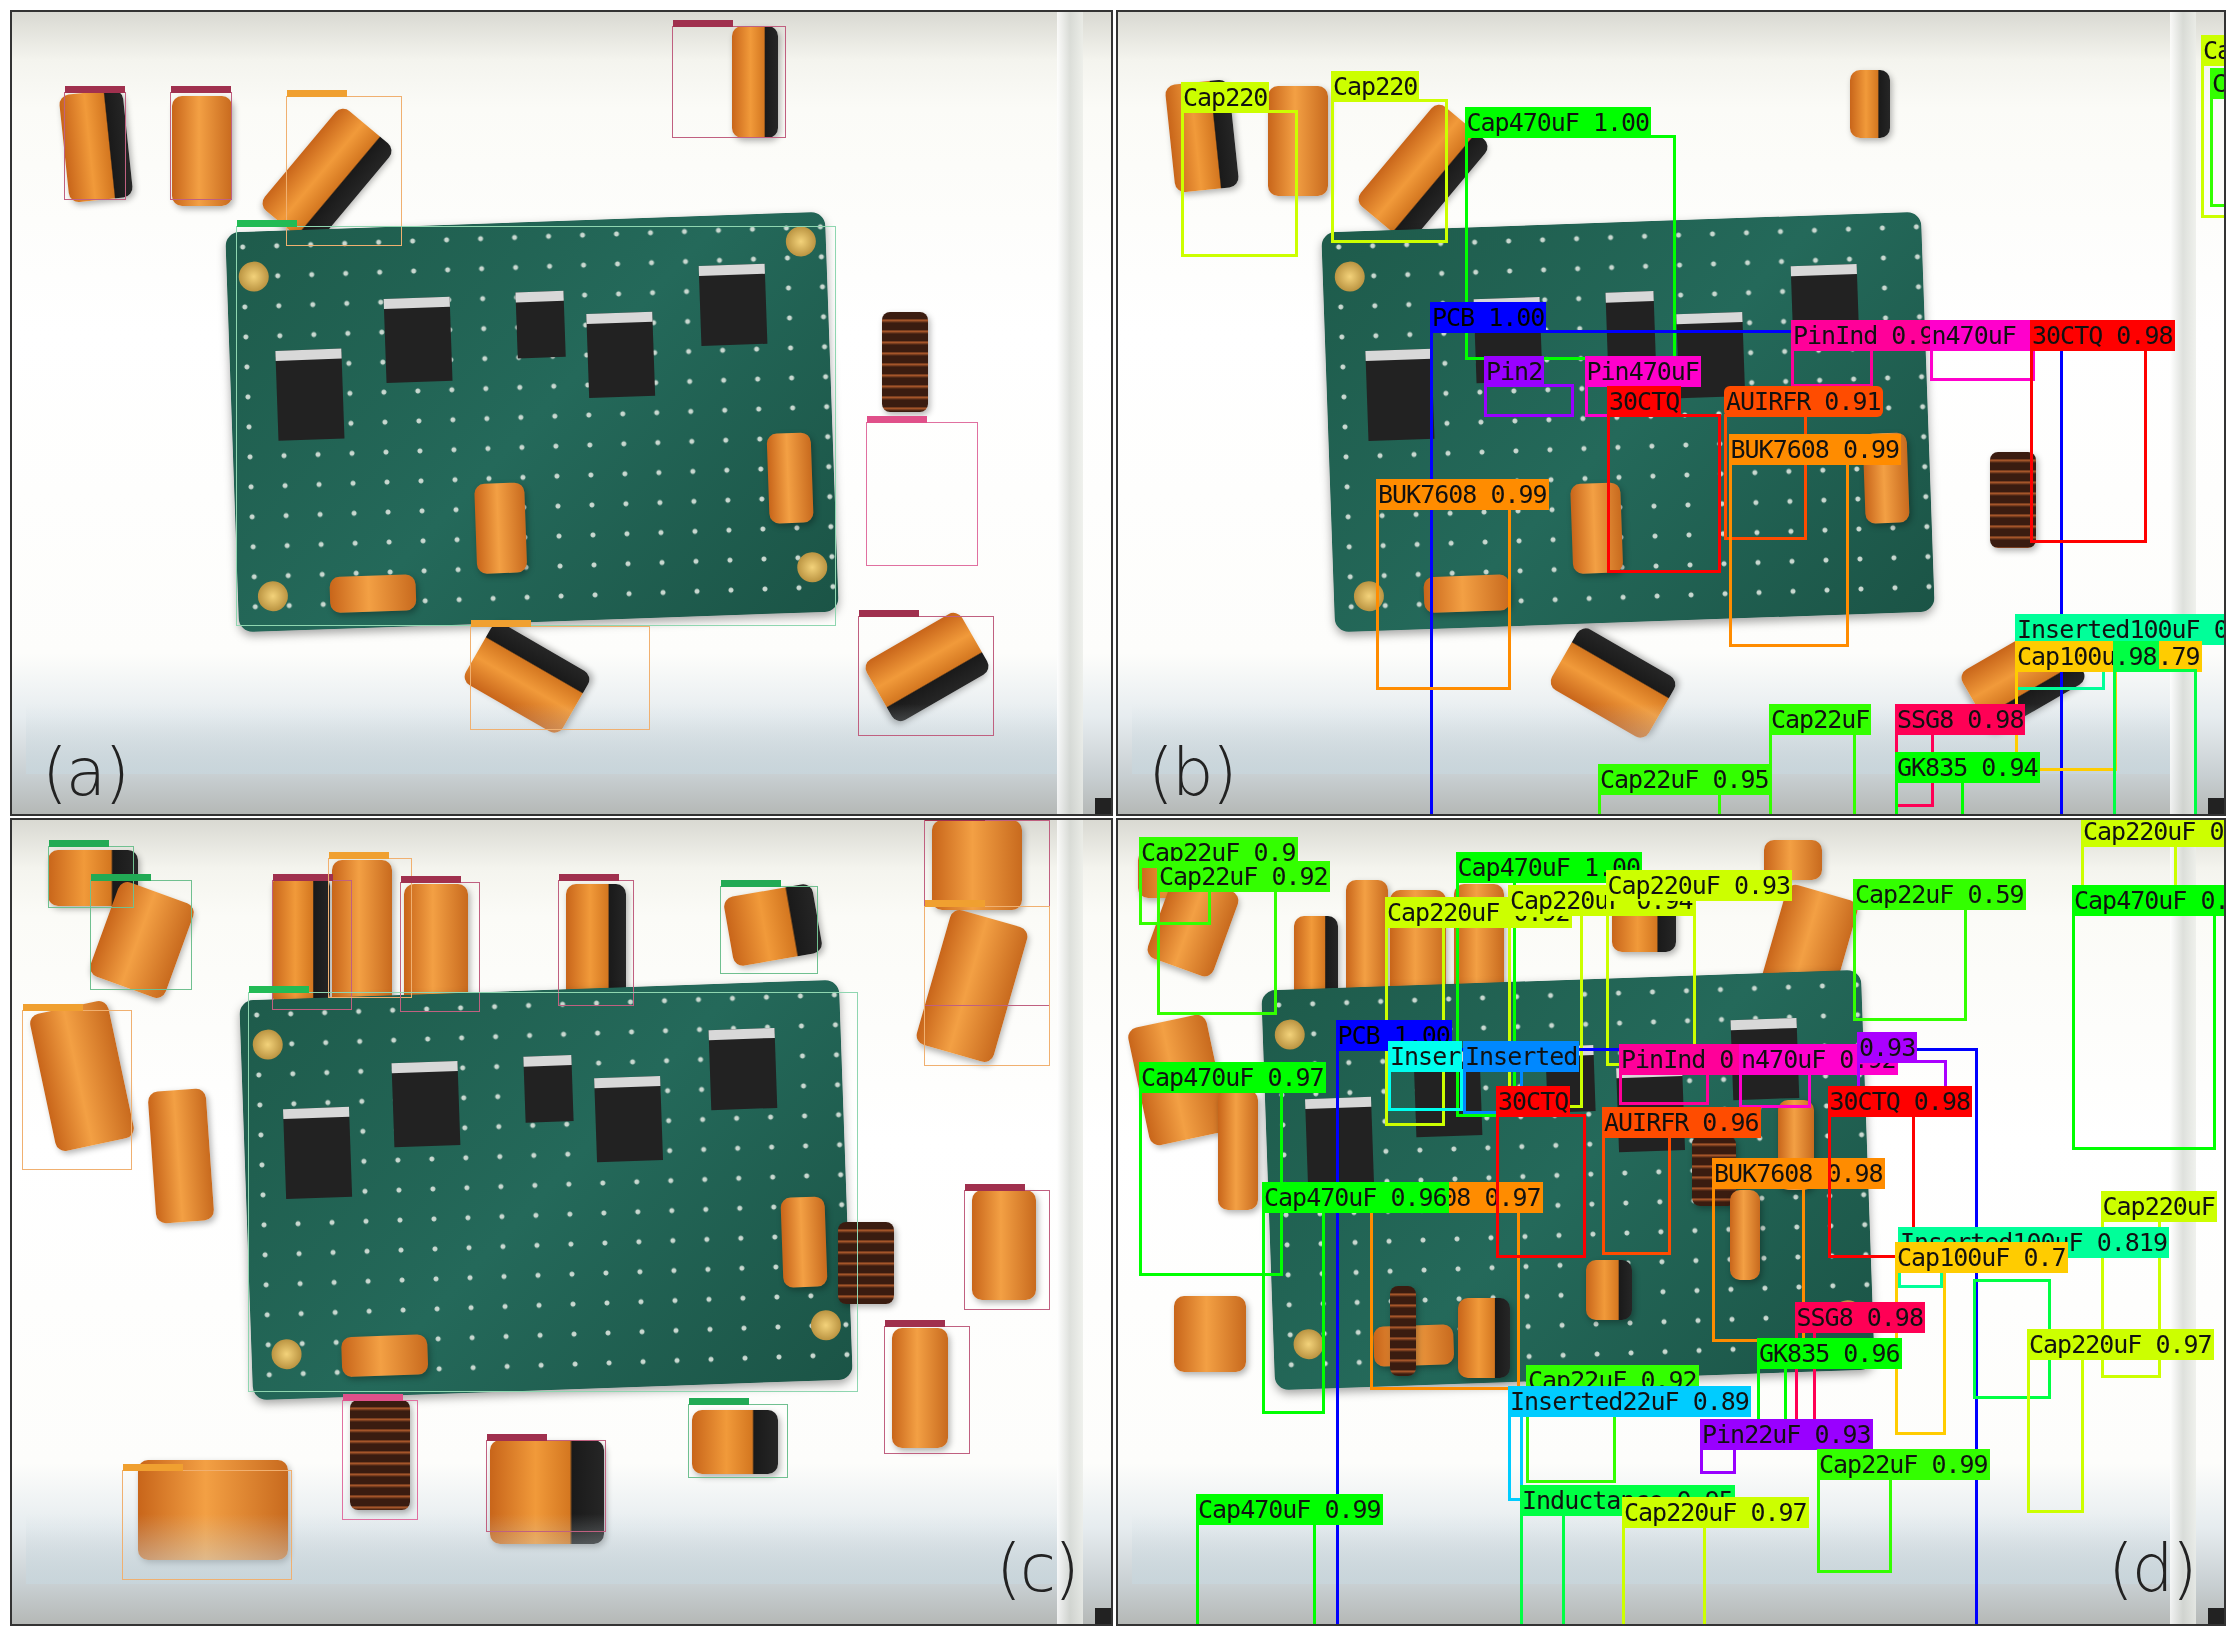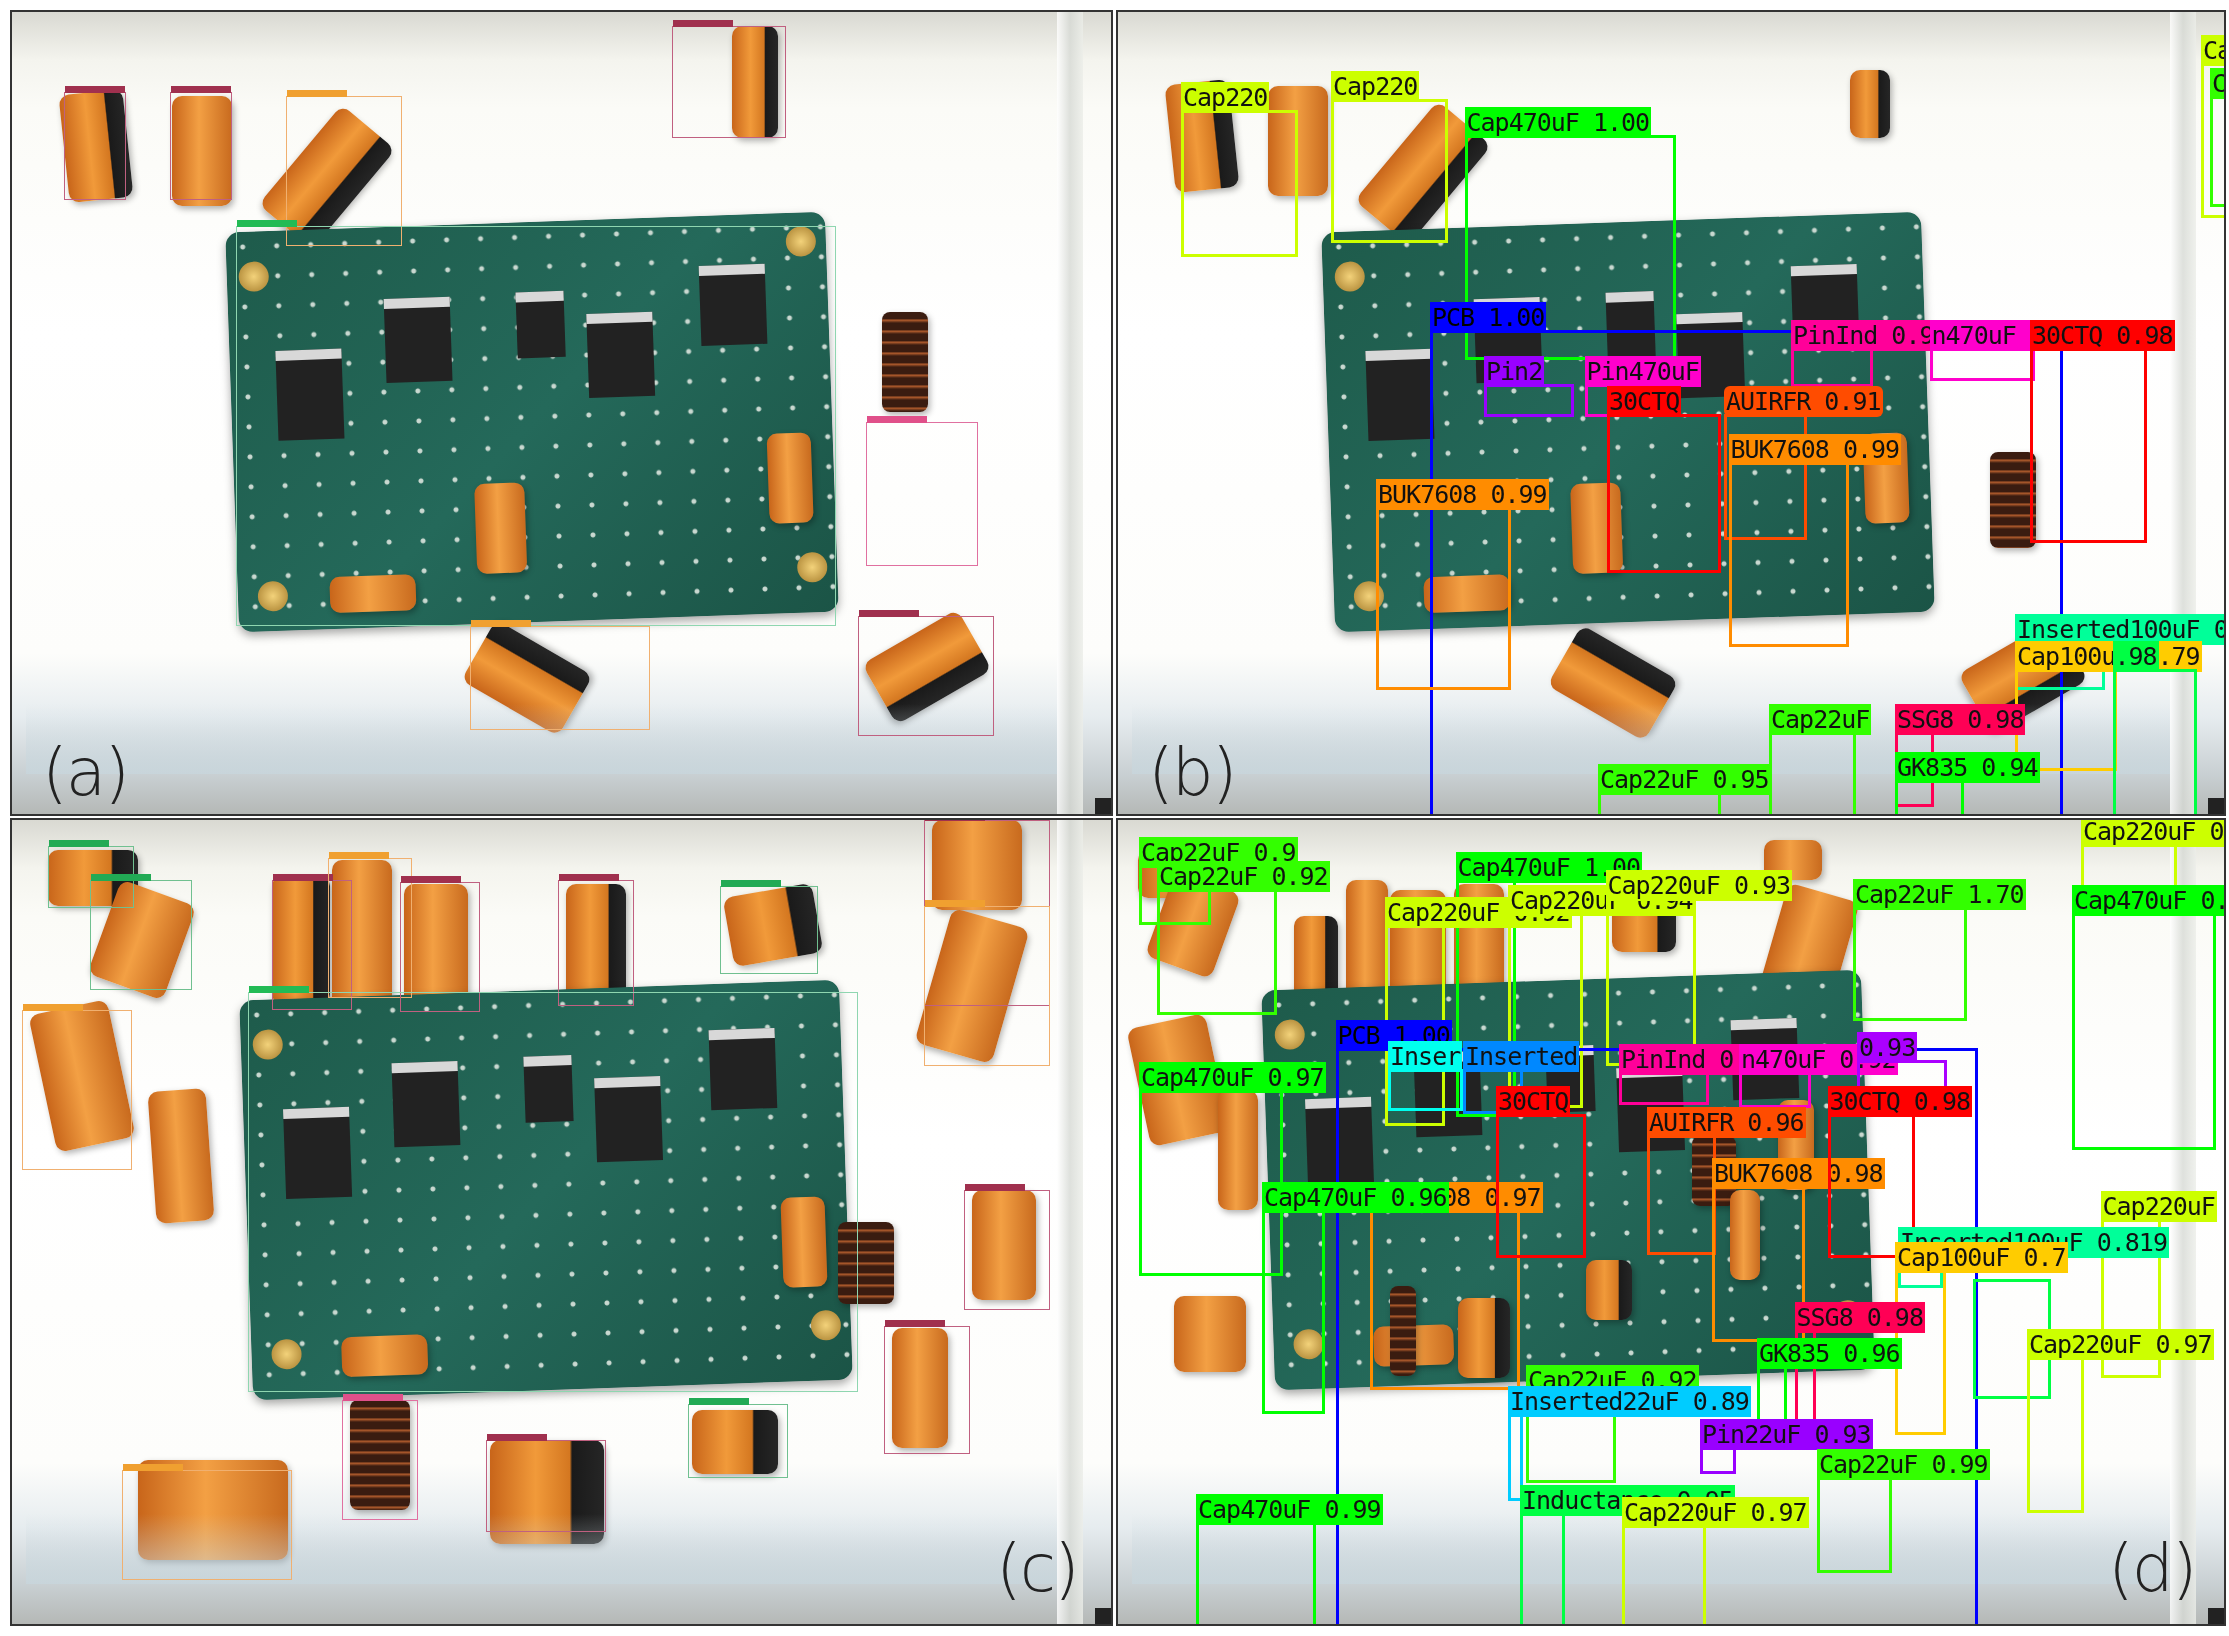--- a/index.html
+++ b/index.html
@@ -299,21 +299,21 @@
       <div class="det pred" style="border-color: rgb(204, 255, 0); left: 267px; top: 105px; width: 60px; height: 201px;">
         <span class="det-tag" style="background: rgb(204, 255, 0);">Cap220uF 0.92</span>
       </div>
       <div class="det pred" style="border-color: rgb(204, 255, 0); left: 390px; top: 93px; width: 75px; height: 195px;">
         <span class="det-tag" style="background: rgb(204, 255, 0);">Cap220uF 0.94</span>
       </div>
       <div class="det pred" style="border-color: rgb(204, 255, 0); left: 487.5px; top: 78px; width: 90px; height: 168px;">
         <span class="det-tag" style="background: rgb(204, 255, 0);">Cap220uF 0.93</span>
       </div>
       <div class="det pred" style="border-color: rgb(51, 255, 0); left: 735px; top: 87px; width: 114px; height: 114px;">
-        <span class="det-tag" style="background: rgb(51, 255, 0);">Cap22uF 1.70</span>
+        <span class="det-tag" style="background: rgb(51, 255, 0);">Cap22uF 0.59</span>
       </div>
       <div class="det pred" style="border-color: rgb(204, 255, 0); left: 963px; top: 24px; width: 96px; height: 60px;">
         <span class="det-tag" style="background: rgb(204, 255, 0);">Cap220uF 0.9</span>
       </div>
       <div class="det pred" style="border-color: rgb(0, 255, 0); left: 954px; top: 93px; width: 144px; height: 237px;">
         <span class="det-tag" style="background: rgb(0, 255, 0);">Cap470uF 0.9</span>
       </div>
       <div class="det pred" style="border-color: rgb(0, 255, 0); left: 21px; top: 270px; width: 144px; height: 186px;">
         <span class="det-tag" style="background: rgb(0, 255, 0);">Cap470uF 0.97</span>
       </div>
@@ -328,21 +328,21 @@
       </div>
       <div class="det pred" style="border-color: rgb(255, 0, 153); left: 501px; top: 252px; width: 90px; height: 33px;">
         <span class="det-tag" style="background: rgb(255, 0, 153);">PinInd 0.84</span>
       </div>
       <div class="det pred" style="border-color: rgb(255, 0, 204); left: 621px; top: 252px; width: 72px; height: 36px;">
         <span class="det-tag" style="background: rgb(255, 0, 204);">n470uF 0.92</span>
       </div>
       <div class="det pred" style="border-color: rgb(170, 0, 255); left: 707px; top: 240px; width: 90px; height: 36px; margin-left: 32px;">
         <span class="det-tag" style="background: rgb(170, 0, 255);">0.93</span>
       </div>
-      <div class="det pred" style="border-color: rgb(255, 76, 0); left: 529px; top: 315px; width: 69px; height: 120px;">
+      <div class="det pred" style="border-color: rgb(255, 76, 0); left: 484px; top: 315px; width: 69px; height: 120px;">
         <span class="det-tag" style="background: rgb(255, 76, 0);">AUIRFR 0.96</span>
       </div>
       <div class="det pred" style="border-color: rgb(255, 140, 0); left: 252px; top: 390px; width: 150px; height: 180px;">
         <span class="det-tag" style="background: rgb(255, 140, 0);">BUK7608 0.97</span>
       </div>
       <div class="det pred" style="border-color: rgb(255, 140, 0); left: 594px; top: 366px; width: 93px; height: 156px;">
         <span class="det-tag" style="background: rgb(255, 140, 0);">BUK7608 0.98</span>
       </div>
       <div class="det pred" style="border-color: rgb(255, 0, 0); left: 378px; top: 294px; width: 90px; height: 144px;">
         <span class="det-tag" style="background: rgb(255, 0, 0);">30CTQ</span>

